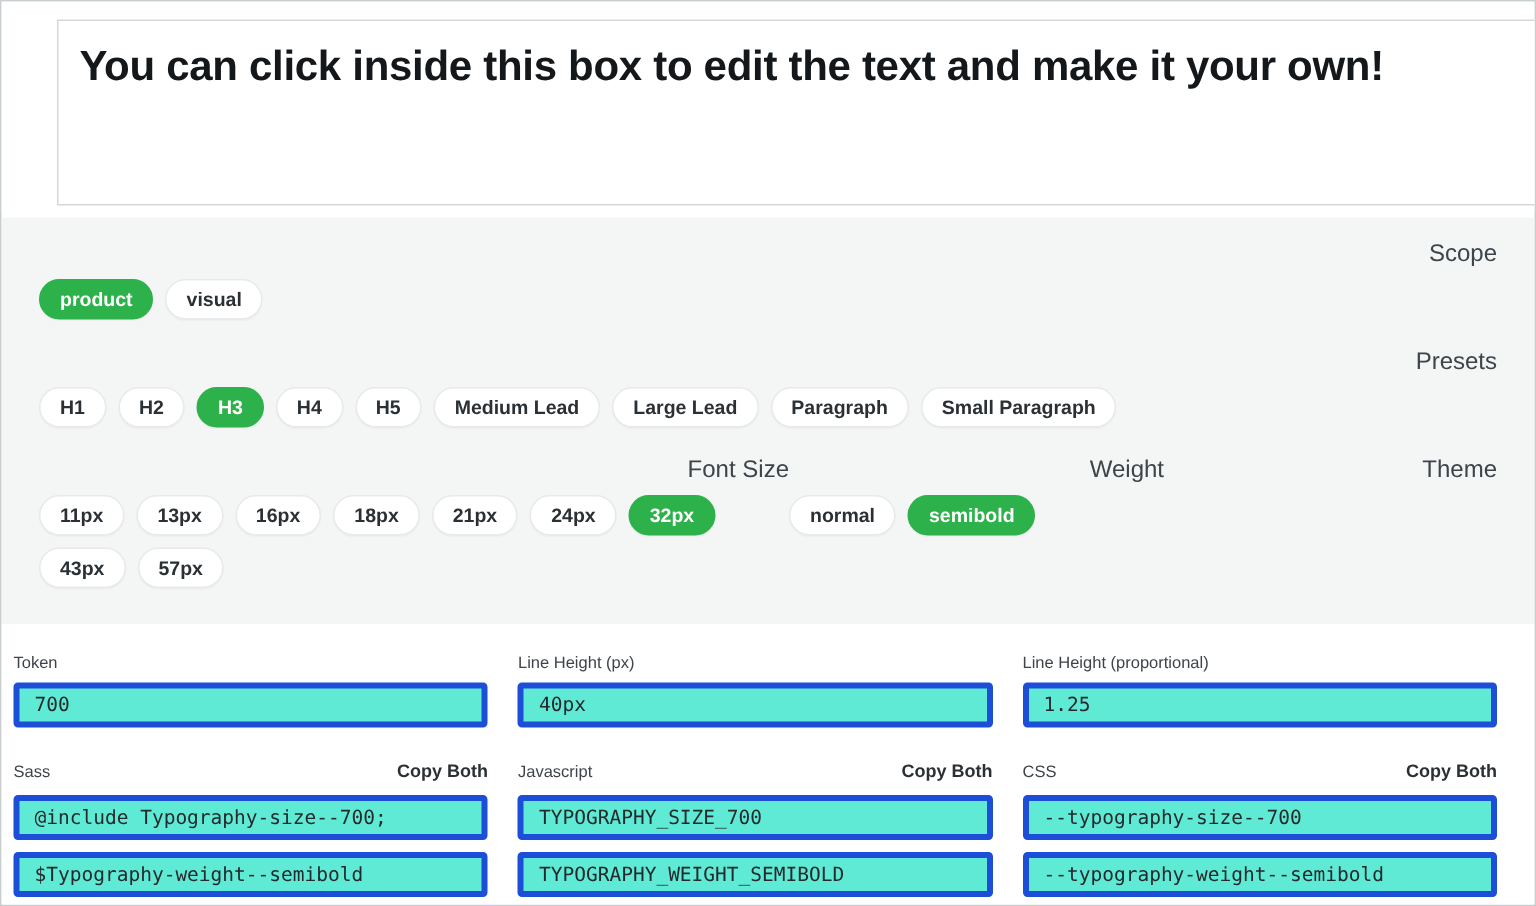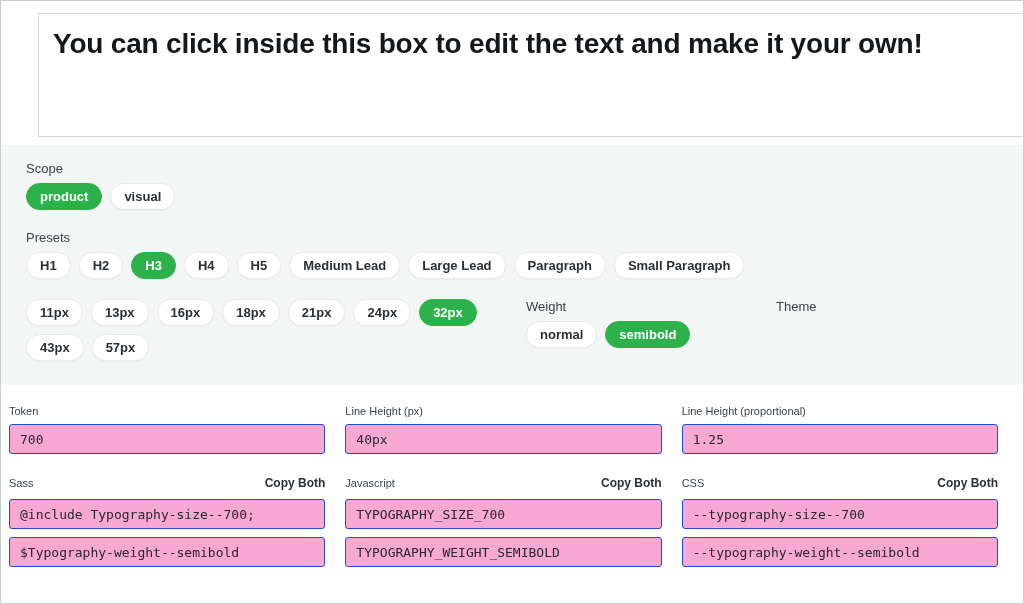--- a/index.html
+++ b/index.html
@@ -36,23 +36,24 @@
     overflow: auto;
     margin-left: 25px;
   }
   
   .controls {
     background: #f4f5f5;
     padding: 16px 25px 24px 25px;
     margin-top: 4px;
   }
   .group-label {
-    font-size: 13px;
+    font-size: 16px;
     color: #3d444a;
     margin-bottom: 7px;
+    text-align: right;
   }
   .pills { display: flex; flex-wrap: wrap; gap: 8px; }
   .pill {
     font-family: "Liberation Sans", sans-serif;
     font-size: 13px;
     font-weight: 700;
     color: #2b3034;
     background: #fff;
     border: 1px solid #e7e9ea;
     border-radius: 14px;
@@ -79,23 +80,23 @@
   .outputs { background: #fff; padding: 20px 25px 18px 8px; }
   .grid3 { display: grid; grid-template-columns: 1fr 1fr 1fr; column-gap: 20px; }
   .field-label {
     font-size: 11px;
     color: #3d444a;
     margin-bottom: 7px;
   }
   .text-input {
     width: 100%;
     height: 30px;
-    border: 1px solid #1d4ed8;
+    border: 4px solid #1d4ed8;
     border-radius: 3px;
-    background: #f9a8d4;
+    background: #5eead4;
     padding: 0 10px;
     font-family: "DejaVu Sans Mono", monospace;
     font-size: 13px;
     color: #24292d;
     outline: none;
   }
   .code-row { margin-top: 22px; }
   .code-header {
     display: flex;
     align-items: baseline;
@@ -145,20 +146,21 @@
           <button class="pill">H5</button>
           <button class="pill">Medium Lead</button>
           <button class="pill">Large Lead</button>
           <button class="pill">Paragraph</button>
           <button class="pill">Small Paragraph</button>
         </div>
     </div>
 
     <div class="triple-row">
       <div class="control-group col-fontsize">
+        <div class="group-label">Font Size</div>
         <div class="pills">
             <button class="pill">11px</button>
             <button class="pill">13px</button>
             <button class="pill">16px</button>
             <button class="pill">18px</button>
             <button class="pill">21px</button>
             <button class="pill">24px</button>
             <button class="pill pill--selected">32px</button>
             <button class="pill">43px</button>
             <button class="pill">57px</button>

